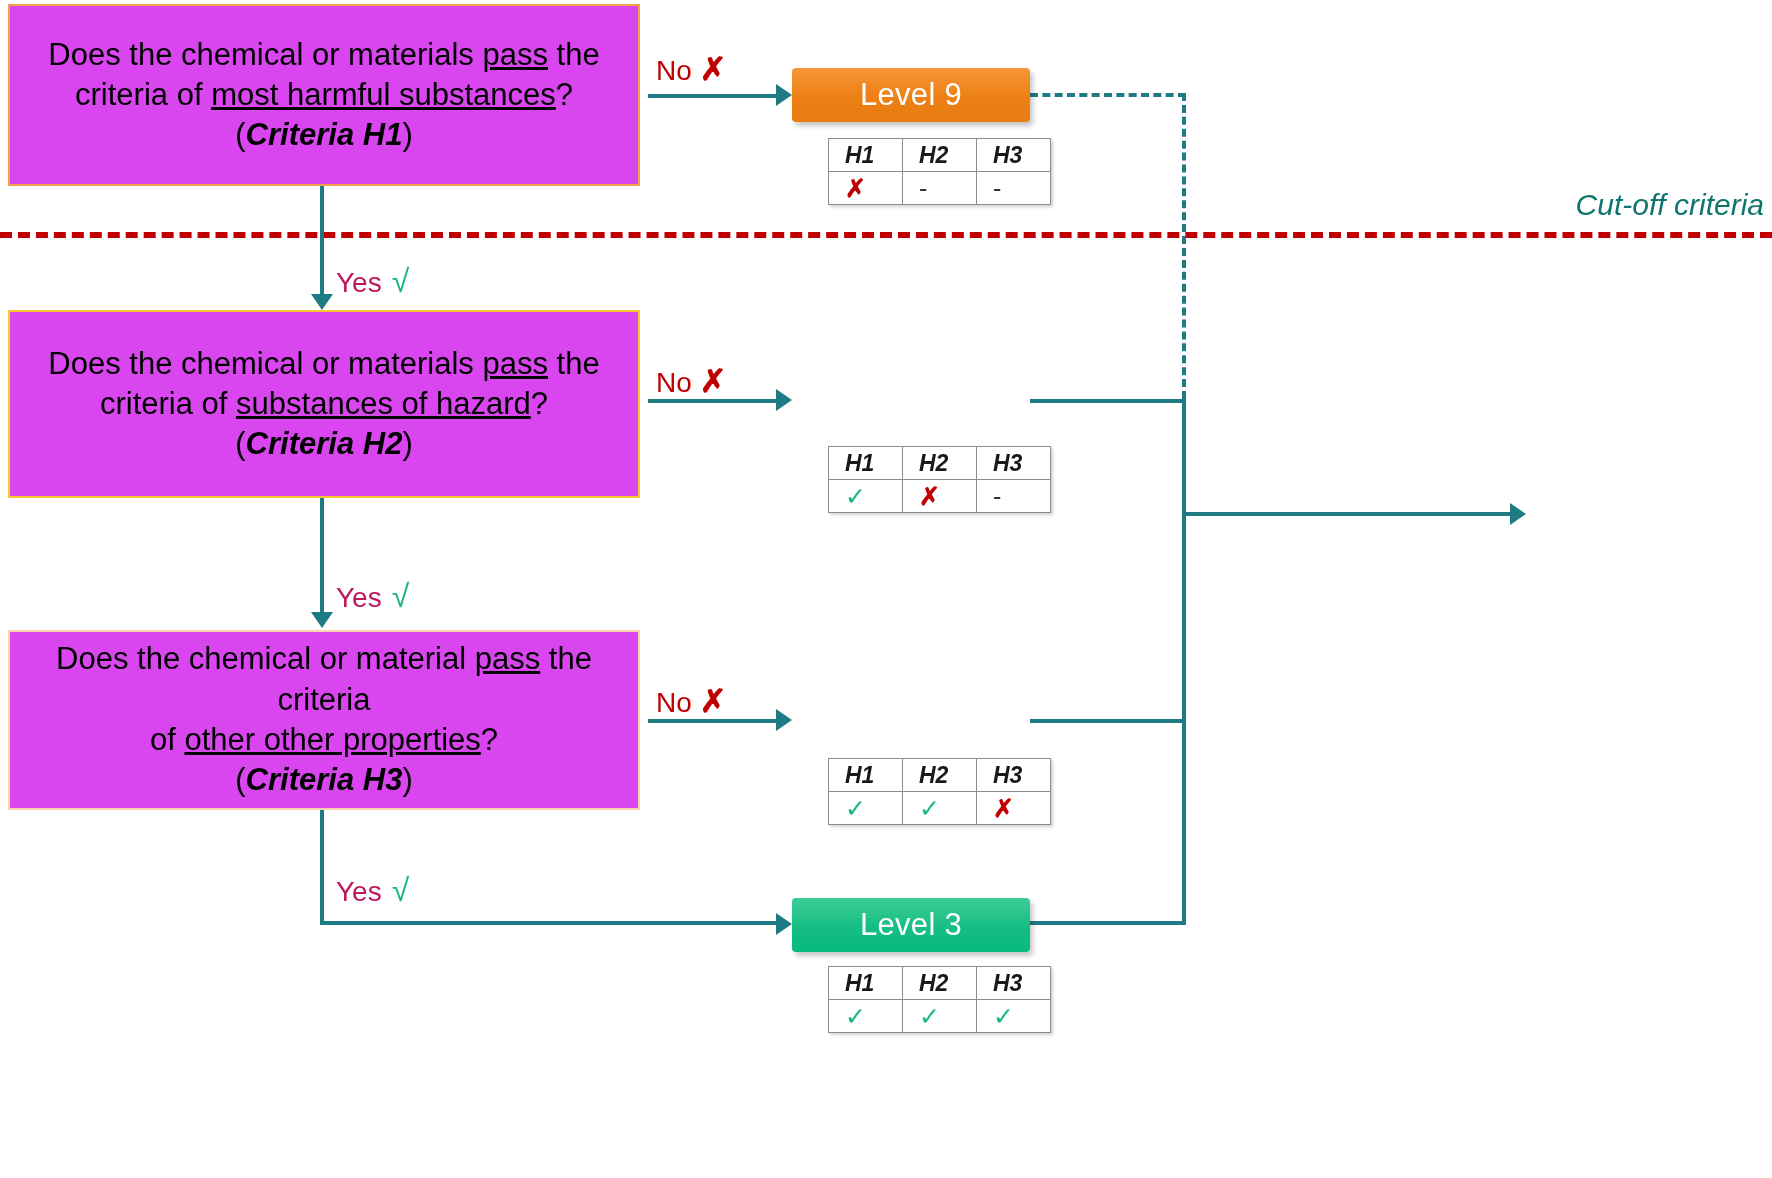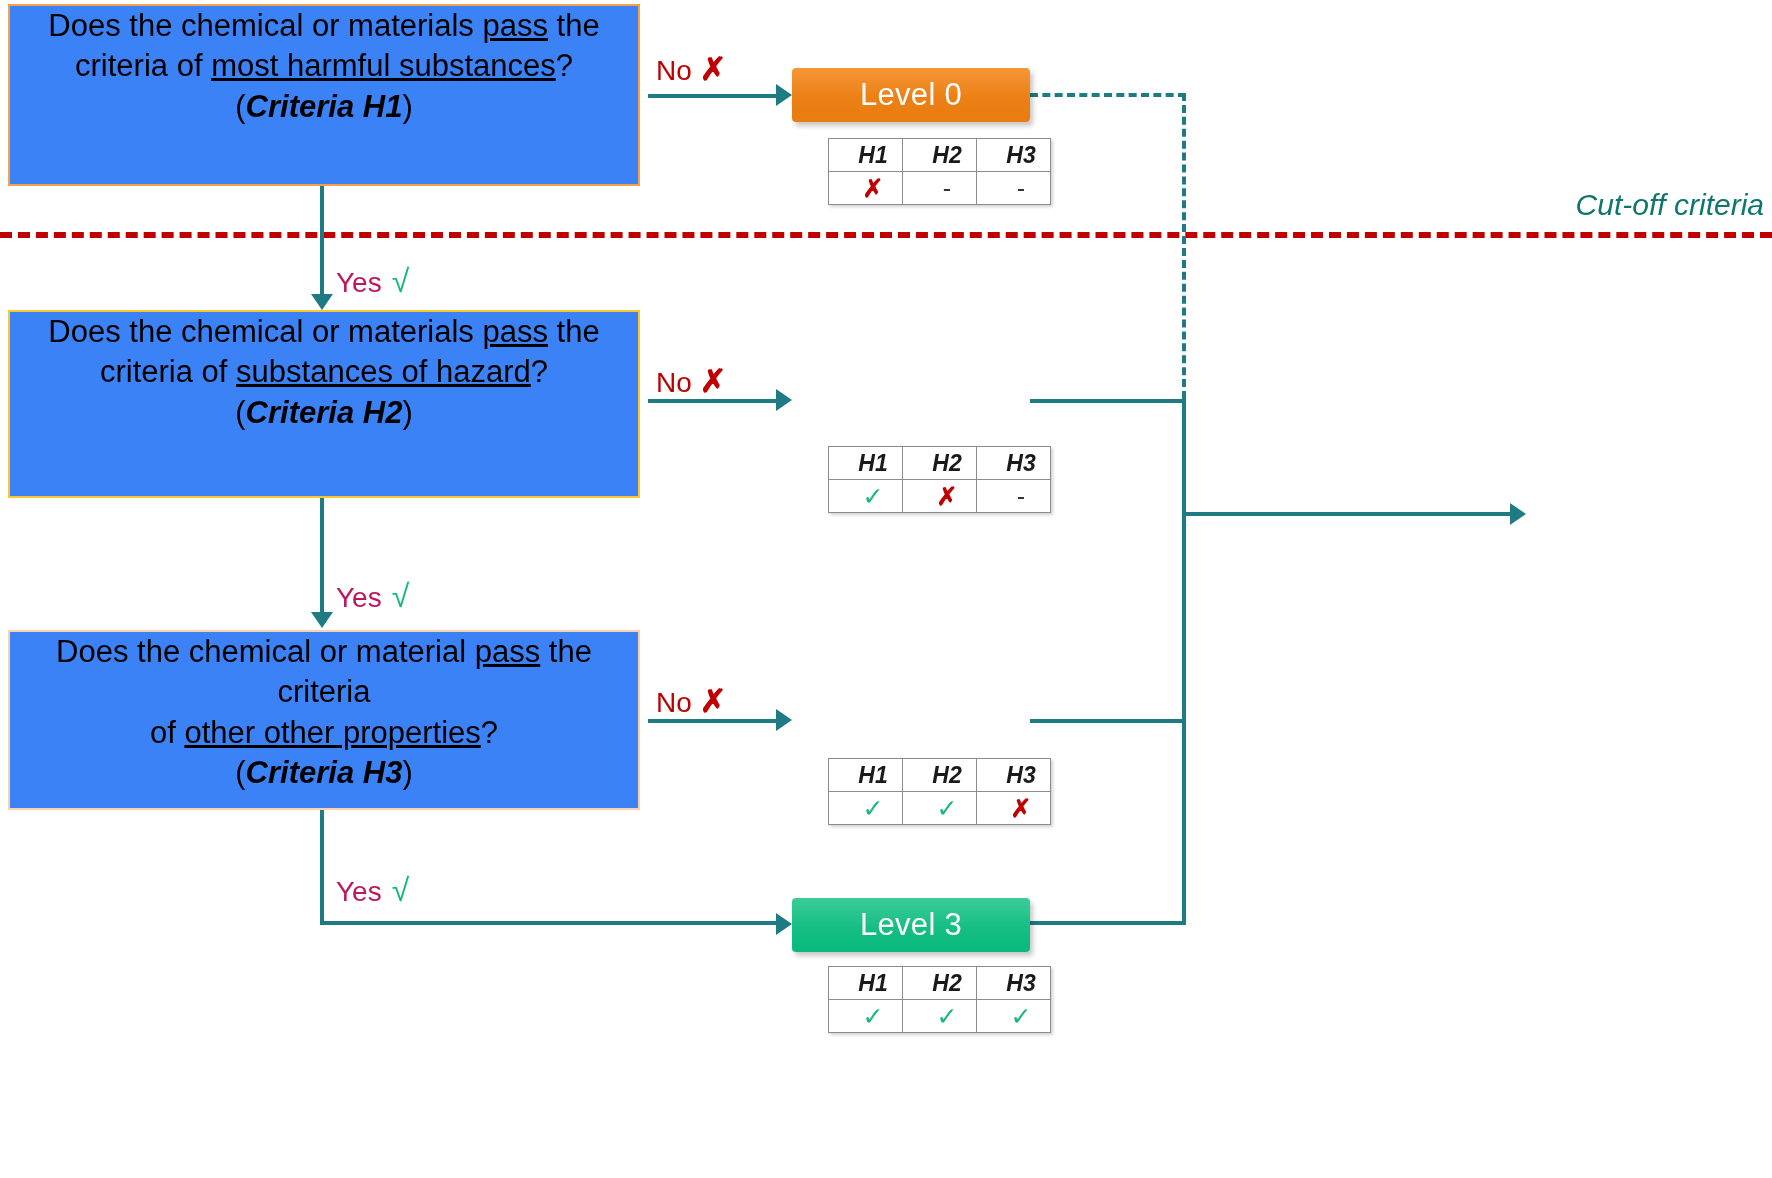--- a/index.html
+++ b/index.html
@@ -15,22 +15,23 @@
     width: 1772px;
     height: 1178px;
     background: #ffffff;
     overflow: hidden;
   }
 
   
   .qbox {
     position: absolute;
     box-sizing: border-box;
-    background: #3b82f6;
+    background: #d946ef;
     display: flex;
+    align-items: center;
     justify-content: center;
     text-align: center;
     color: #000000;
     line-height: 1.30;
   }
   .qbox .qtext {
     font-size: 31px;
     padding: 0 14px;
   }
   .u { text-decoration: underline; }
@@ -68,21 +69,21 @@
   .htable {
     position: absolute;
     border-collapse: collapse;
     background: #ffffff;
     box-shadow: 2px 2px 3px rgba(0,0,0,0.18);
   }
   .htable td {
     border: 1px solid #8C8C8C;
     width: 56px;
     height: 30px;
-    text-align: center;
+    text-align: left;
     vertical-align: middle;
     font-size: 23px;
     padding-left: 16px;
   }
   .htable tr.head td {
     font-weight: bold;
     font-style: italic;
     color: #1a1a1a;
     font-size: 23px;
   }
@@ -243,21 +244,21 @@
   <div class="dash-teal-v" style="left:1182px; top:93px; height:306px;"></div>
 
   <div class="hline" style="left:1030px; top:399px; width:156px;"></div>
   <div class="hline" style="left:1030px; top:719px; width:156px;"></div>
   <div class="hline" style="left:1030px; top:921px; width:156px;"></div>
   <div class="vline" style="left:1182px; top:399px; height:526px;"></div>
   <div class="hline" style="left:1182px; top:512px; width:328px;"></div>
   <div class="arrow-r" style="left:1510px; top:503px;"></div>
 
   <div class="level" id="lv0">
-    <span>Level 0</span>
+    <span>Level 9</span>
   </div>
   <div class="level" id="lv3">
     <span>Level 3</span>
   </div>
 
   <table class="htable" id="tb0">
     <tbody>
         <tr class="head">
       <td>H1</td>
       <td>H2</td>

